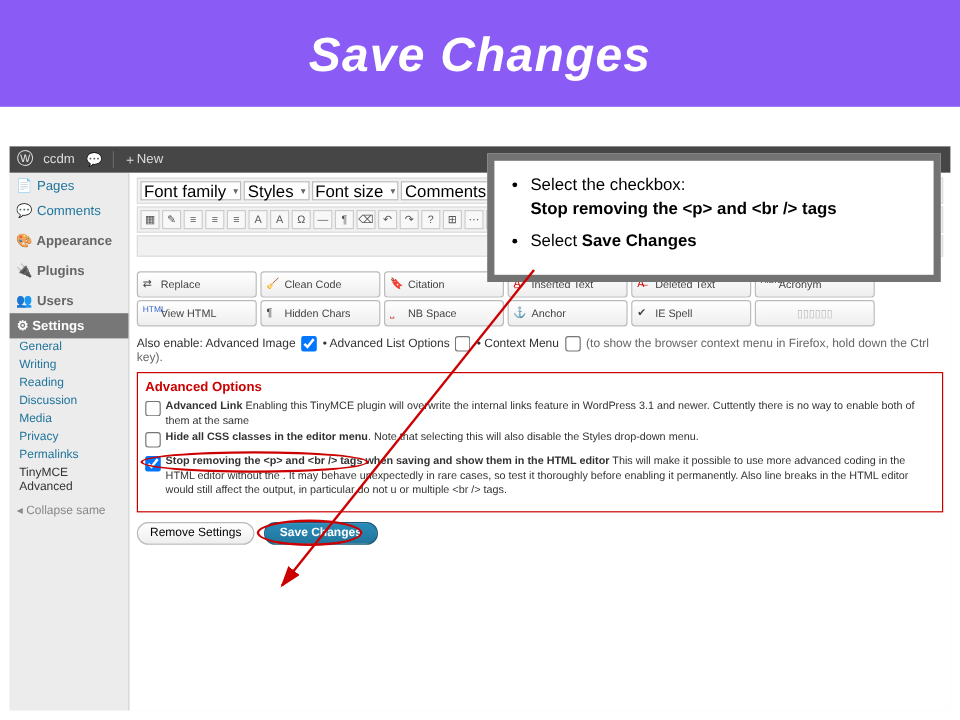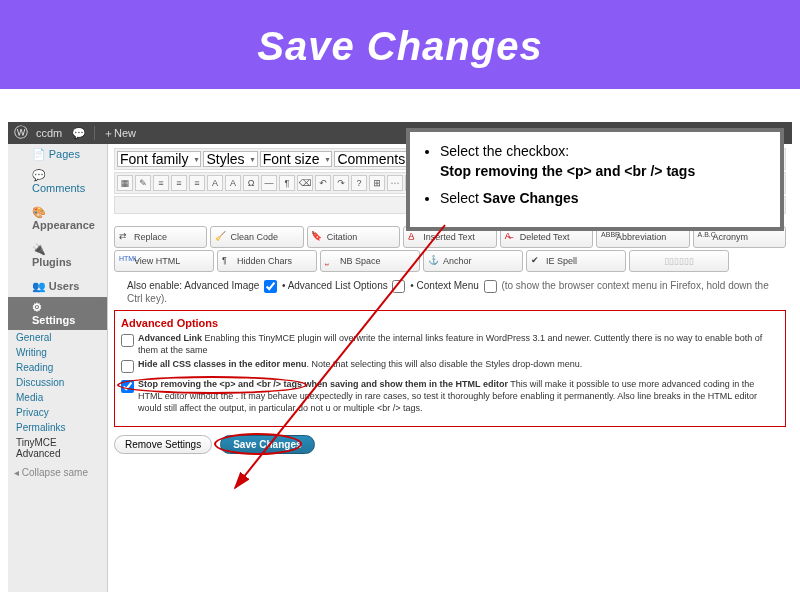--- a/index.html
+++ b/index.html
@@ -6,48 +6,48 @@
 body{font-family:Arial,Helvetica,sans-serif;font-size:11px;background:#fff;width:800px;height:600px;overflow:hidden;position:relative}
 .banner{background:#8a5cf5;color:#fff;text-align:center;font-size:40px;font-weight:bold;font-style:italic;padding:24px 0 20px;letter-spacing:1px}
 .wp-area{position:absolute;left:8px;top:122px;width:784px;height:470px;background:#f5f5f5}
 .adminbar{background:#464646;color:#ddd;height:22px;display:flex;align-items:center;padding:0 6px;font-size:11px}
 .adminbar .wp-logo{font-size:14px;margin-right:8px}
 .adminbar .site{margin-right:10px}
 .adminbar .divider{width:1px;height:14px;background:#666;margin:0 8px}
 .adminbar .new{display:flex;align-items:center}
 .content{display:flex;height:calc(100% - 22px)}
 .sidebar{width:100px;background:#ececec;border-right:1px solid #ccc;font-size:11px;color:#21759b}
-.sidebar .sect{padding:4px 24px;cursor:pointer}
+.sidebar .sect{padding:4px 6px;cursor:pointer}
 .sidebar .sect.gray{color:#666;font-weight:bold;margin-top:4px}
 .sidebar .sect.active{background:#777;color:#fff;font-weight:bold;position:relative}
 .sidebar .sect.active::after{content:'';position:absolute;right:-6px;top:4px;border:6px solid transparent;border-left-color:#777}
 .sidebar .sub{padding:2px 6px 2px 8px;color:#21759b;font-size:10px;cursor:pointer}
 .sidebar .sub.bold{font-weight:normal;color:#333}
 .sidebar .collapse{padding:6px;color:#888;font-size:10px;cursor:pointer}
 .main{flex:1;padding:4px 6px;background:#fff;overflow:hidden}
 .toolbar-row{background:#f1f1f1;border:1px solid #ddd;padding:2px;margin-bottom:2px;display:flex;gap:2px;flex-wrap:wrap;align-items:center}
 .tb-select{border:1px solid #bbb;background:#fff;padding:1px 2px;font-size:14px;height:16px;display:flex;align-items:center}
 .tb-select::after{content:'▾';margin-left:6px;font-size:8px;color:#666}
 .tb-btn{width:16px;height:16px;border:1px solid #ccc;background:#f8f8f8;display:inline-flex;align-items:center;justify-content:center;font-size:9px;color:#555}
 .btn-grid{display:flex;flex-wrap:wrap;gap:3px;margin:12px 0 8px}
 .wide-btn{flex:1;min-width:86px;max-width:100px;height:22px;border:1px solid #bbb;background:linear-gradient(#fff,#eee);border-radius:3px;display:flex;align-items:center;padding:0 4px;font-size:9px;color:#444;gap:3px}
 .wide-btn .ic{width:12px;height:12px;display:inline-block;font-size:9px}
-.also-row{font-size:10px;color:#333;margin:6px 13px}
+.also-row{font-size:10px;color:#333;margin:6px 0}
 .also-row input{vertical-align:middle;margin:0 2px}
 .adv-box{border:1px solid #c00;padding:6px;margin-top:4px}
 .adv-box h4{color:#c00;font-size:11px;margin-bottom:4px}
 .adv-line{font-size:9px;color:#333;margin:3px 0;line-height:1.3;display:flex;align-items:flex-start;gap:4px}
 .adv-line input{margin-top:1px}
 .stop-line{margin:6px 0}
 .stop-circle{position:absolute;border:2px solid #c00;border-radius:50%;width:190px;height:18px;pointer-events:none}
 .bottom-btns{margin-top:8px;display:flex;align-items:flex-end;gap:8px}
 .btn-pill{border:1px solid #bbb;background:linear-gradient(#fff,#eee);border-radius:10px;padding:3px 10px;font-size:10px;cursor:pointer}
 .btn-save{background:linear-gradient(#298cba,#21759b);color:#fff;border:1px solid #1a5a7a;border-radius:10px;padding:3px 12px;font-size:10px;font-weight:bold;cursor:pointer}
 .save-circle{position:absolute;border:2px solid #c00;border-radius:50%/50%;width:88px;height:22px;pointer-events:none}
-.callout{position:absolute;border:4px solid #737373;background:#fff;padding:10px 14px;font-size:14px;right:16px;top:128px;width:378px;line-height:1.4}
+.callout{position:absolute;border:6px solid #737373;background:#fff;padding:10px 14px;font-size:14px;right:16px;top:128px;width:378px;line-height:1.4}
 .callout li{list-style:disc;margin-left:16px;margin-bottom:8px}
 .arrow-svg{position:absolute;pointer-events:none}
 </style>
 </head>
 <body>
 
 <div class="banner">Save Changes</div>
 
 <div class="wp-area">
   <div class="adminbar">
@@ -122,24 +122,20 @@
           </div>
         <div class="wide-btn">
             <span class="ic" style="color:#c00">A̲</span>
             <span>Inserted Text</span>
           </div>
         <div class="wide-btn">
             <span class="ic" style="color:#c00">A̶</span>
             <span>Deleted Text</span>
           </div>
         <div class="wide-btn">
-            <span class="ic" style="font-size:7px">ABBR</span>
-            <span>Abbreviation</span>
-          </div>
-        <div class="wide-btn">
             <span class="ic" style="font-size:7px">A.B.C.</span>
             <span>Acronym</span>
           </div>
       </div>
       <div class="btn-grid" style="margin-top:-6px">
         <div class="wide-btn">
             <span class="ic" style="font-size:7px;color:#36c">HTML</span>
             <span>View HTML</span>
           </div>
         <div class="wide-btn">

